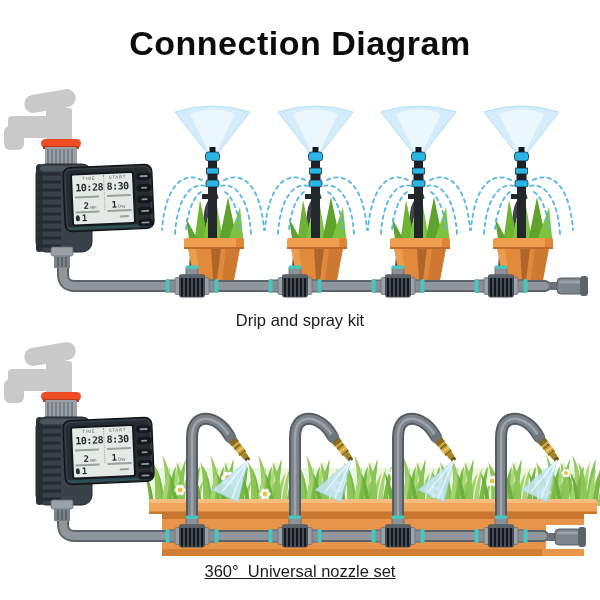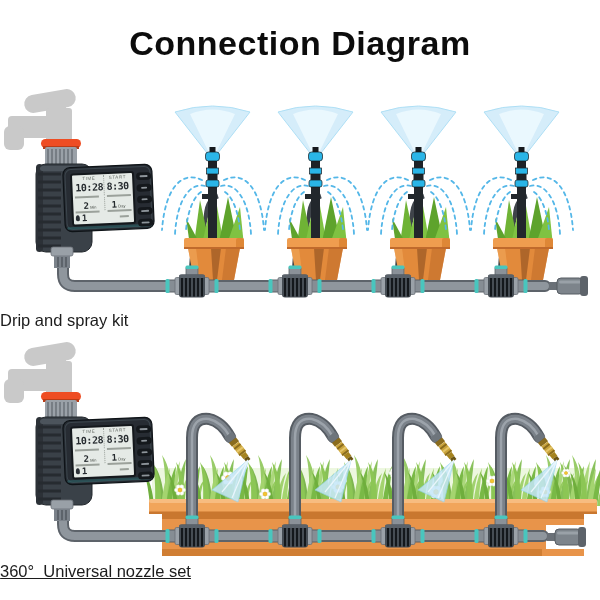--- a/index.html
+++ b/index.html
@@ -1,21 +1,21 @@
 <!DOCTYPE html>
 <html><head>
 <meta charset="utf-8">
 <style>
   html,body{margin:0;padding:0;background:#fff;}
   .stage{position:relative;width:600px;height:600px;background:#ffffff;overflow:hidden;
          font-family:"Liberation Sans",sans-serif;border-radius:23px;}
   .stage svg.scene{position:absolute;left:0;top:0;}
   .page-title{position:absolute;left:0;top:24px;width:600px;text-align:center;
               font-size:34px;font-weight:700;color:#0c0c0c;letter-spacing:0.5px;}
-  .caption{position:absolute;left:0;width:600px;font-size:16.5px;
+  .caption{position:absolute;left:0;width:600px;text-align:center;font-size:16.5px;
            color:#1c1c1c;white-space:pre;}
   .caption.top{top:311px;}
   .caption.bottom{top:562px;text-decoration:underline;}
   
   .lcd{position:absolute;width:62px;height:51px;box-sizing:border-box;padding:2px 3px;
        transform:rotate(-2.5deg);transform-origin:36px 25px;display:flex;flex-direction:column;
        justify-content:space-between;z-index:3;color:#262b2f;}
   .lcd-row1{display:flex;height:20px;}
   .lcd-row1 .cell{flex:1.15;display:flex;flex-direction:column;align-items:center;}
   .lcd-row1 .cell.right{flex:1;border-left:1px dotted #9aa19b;}

